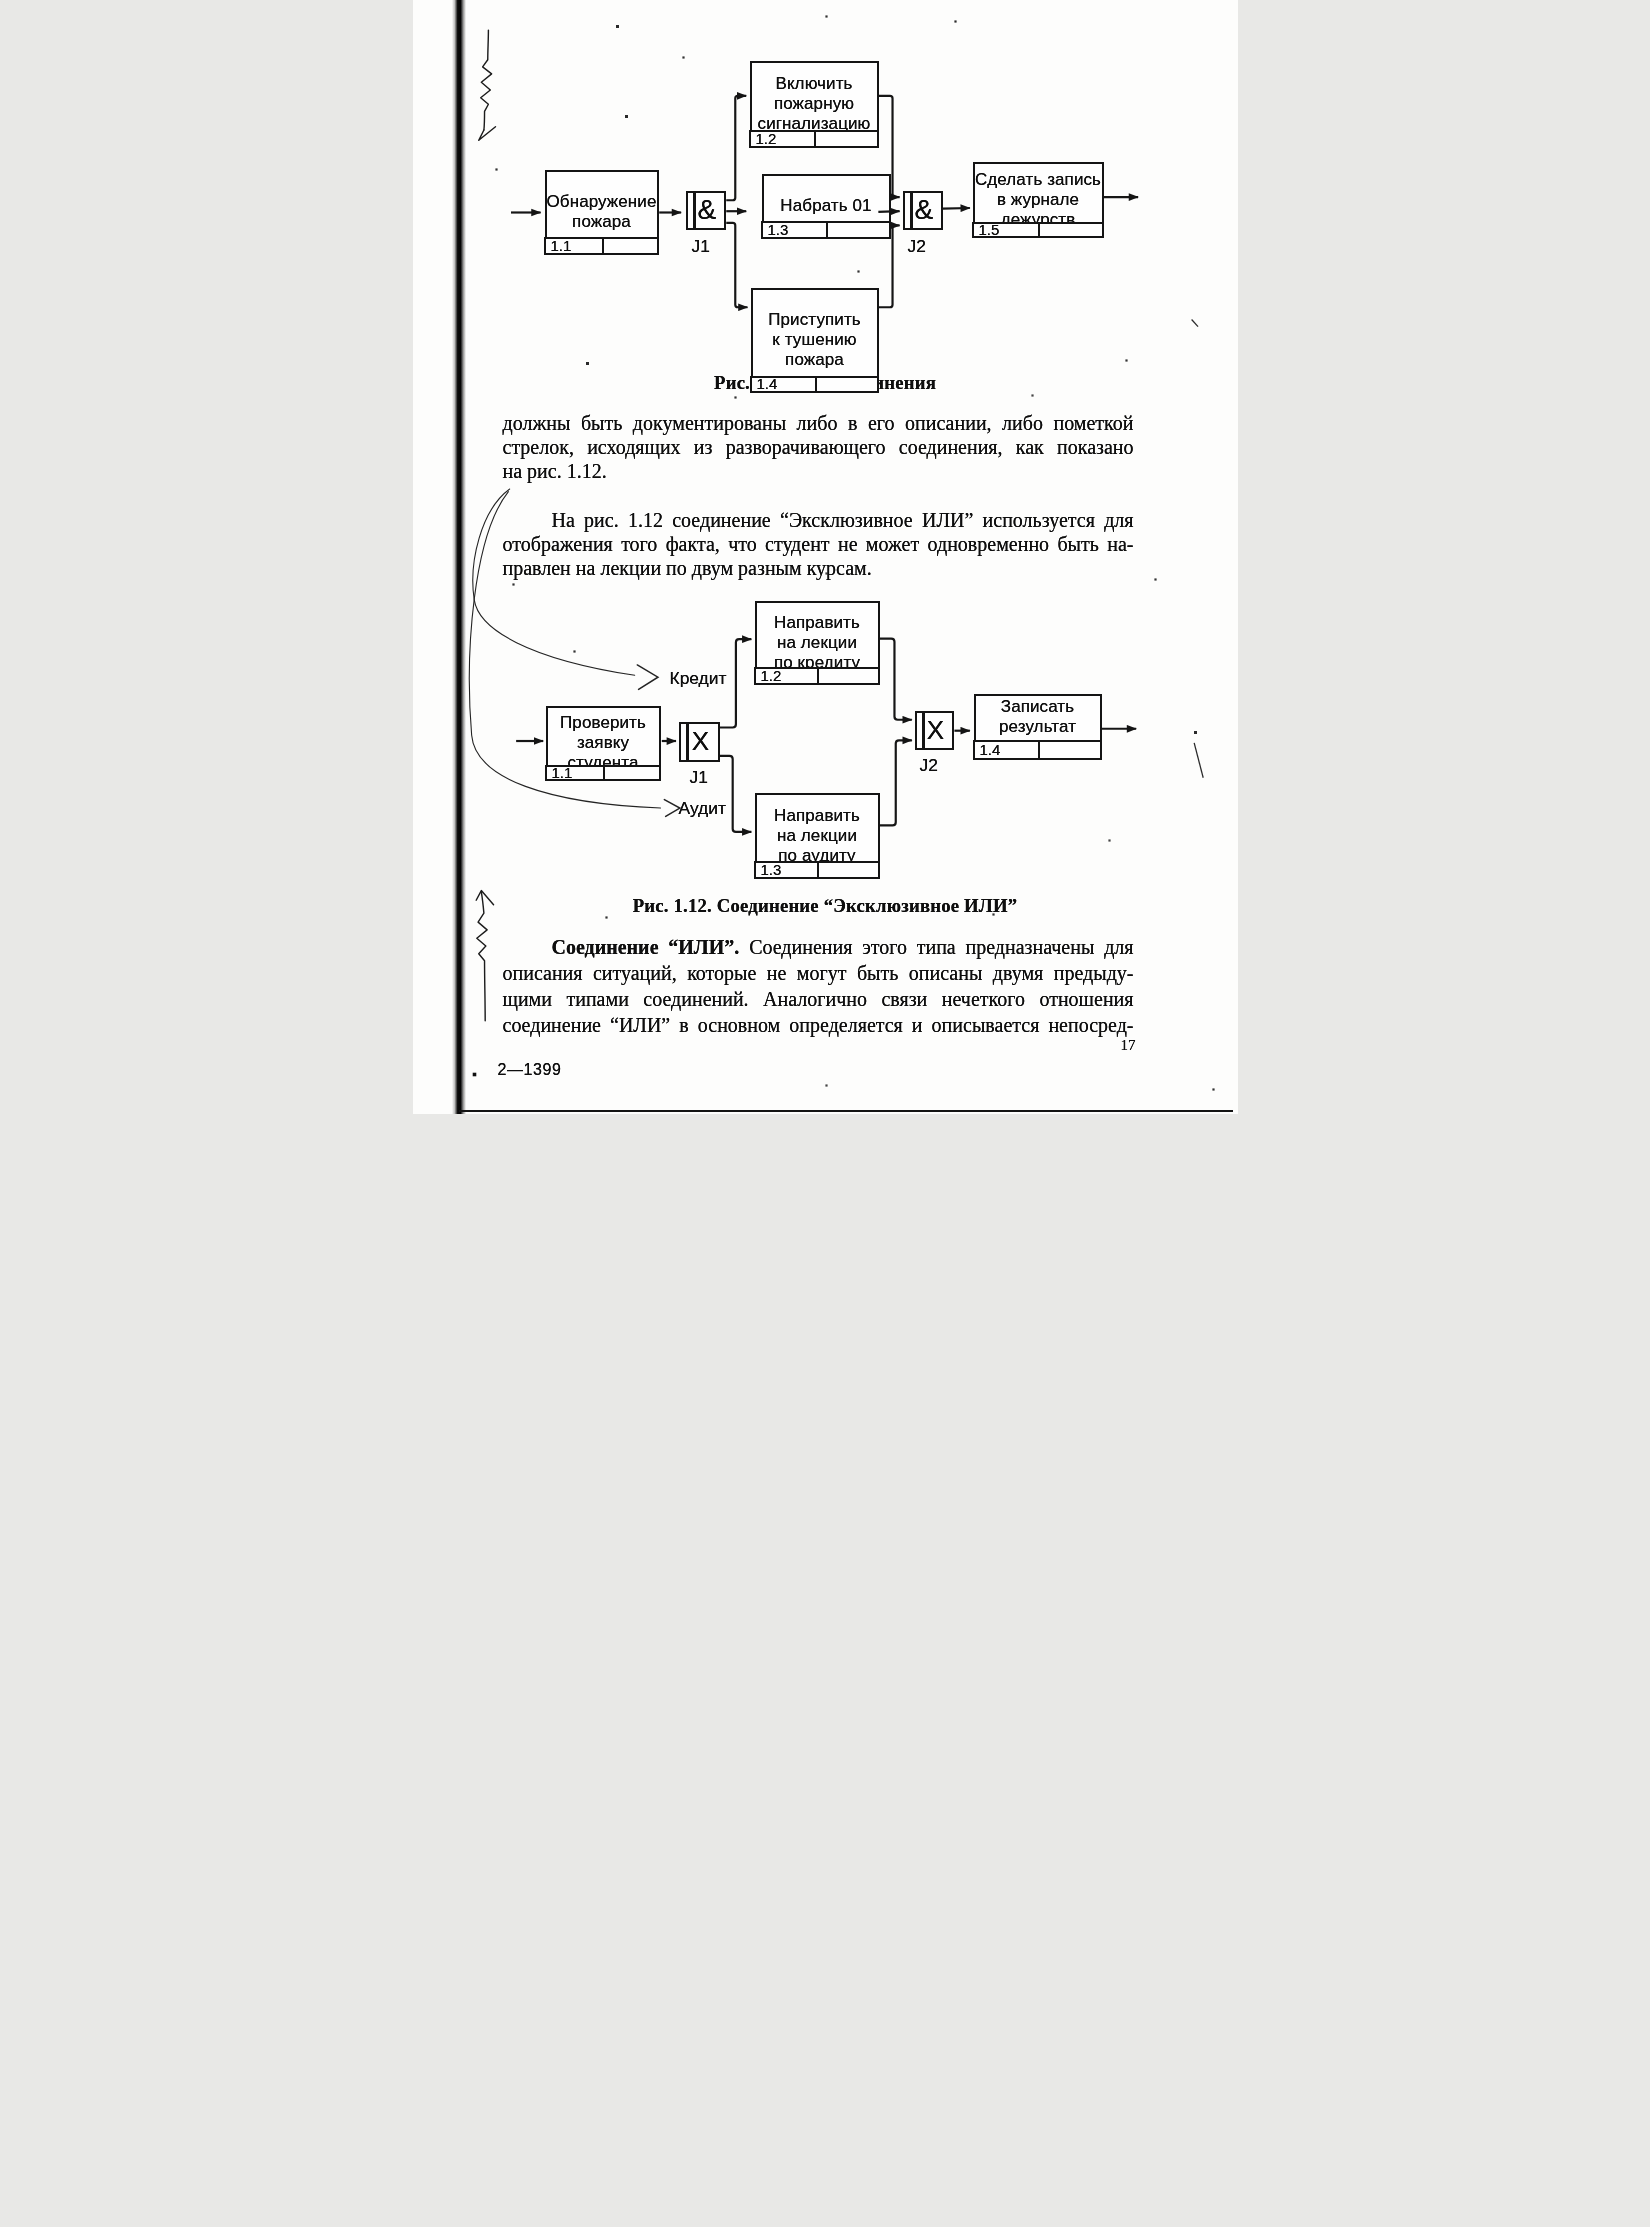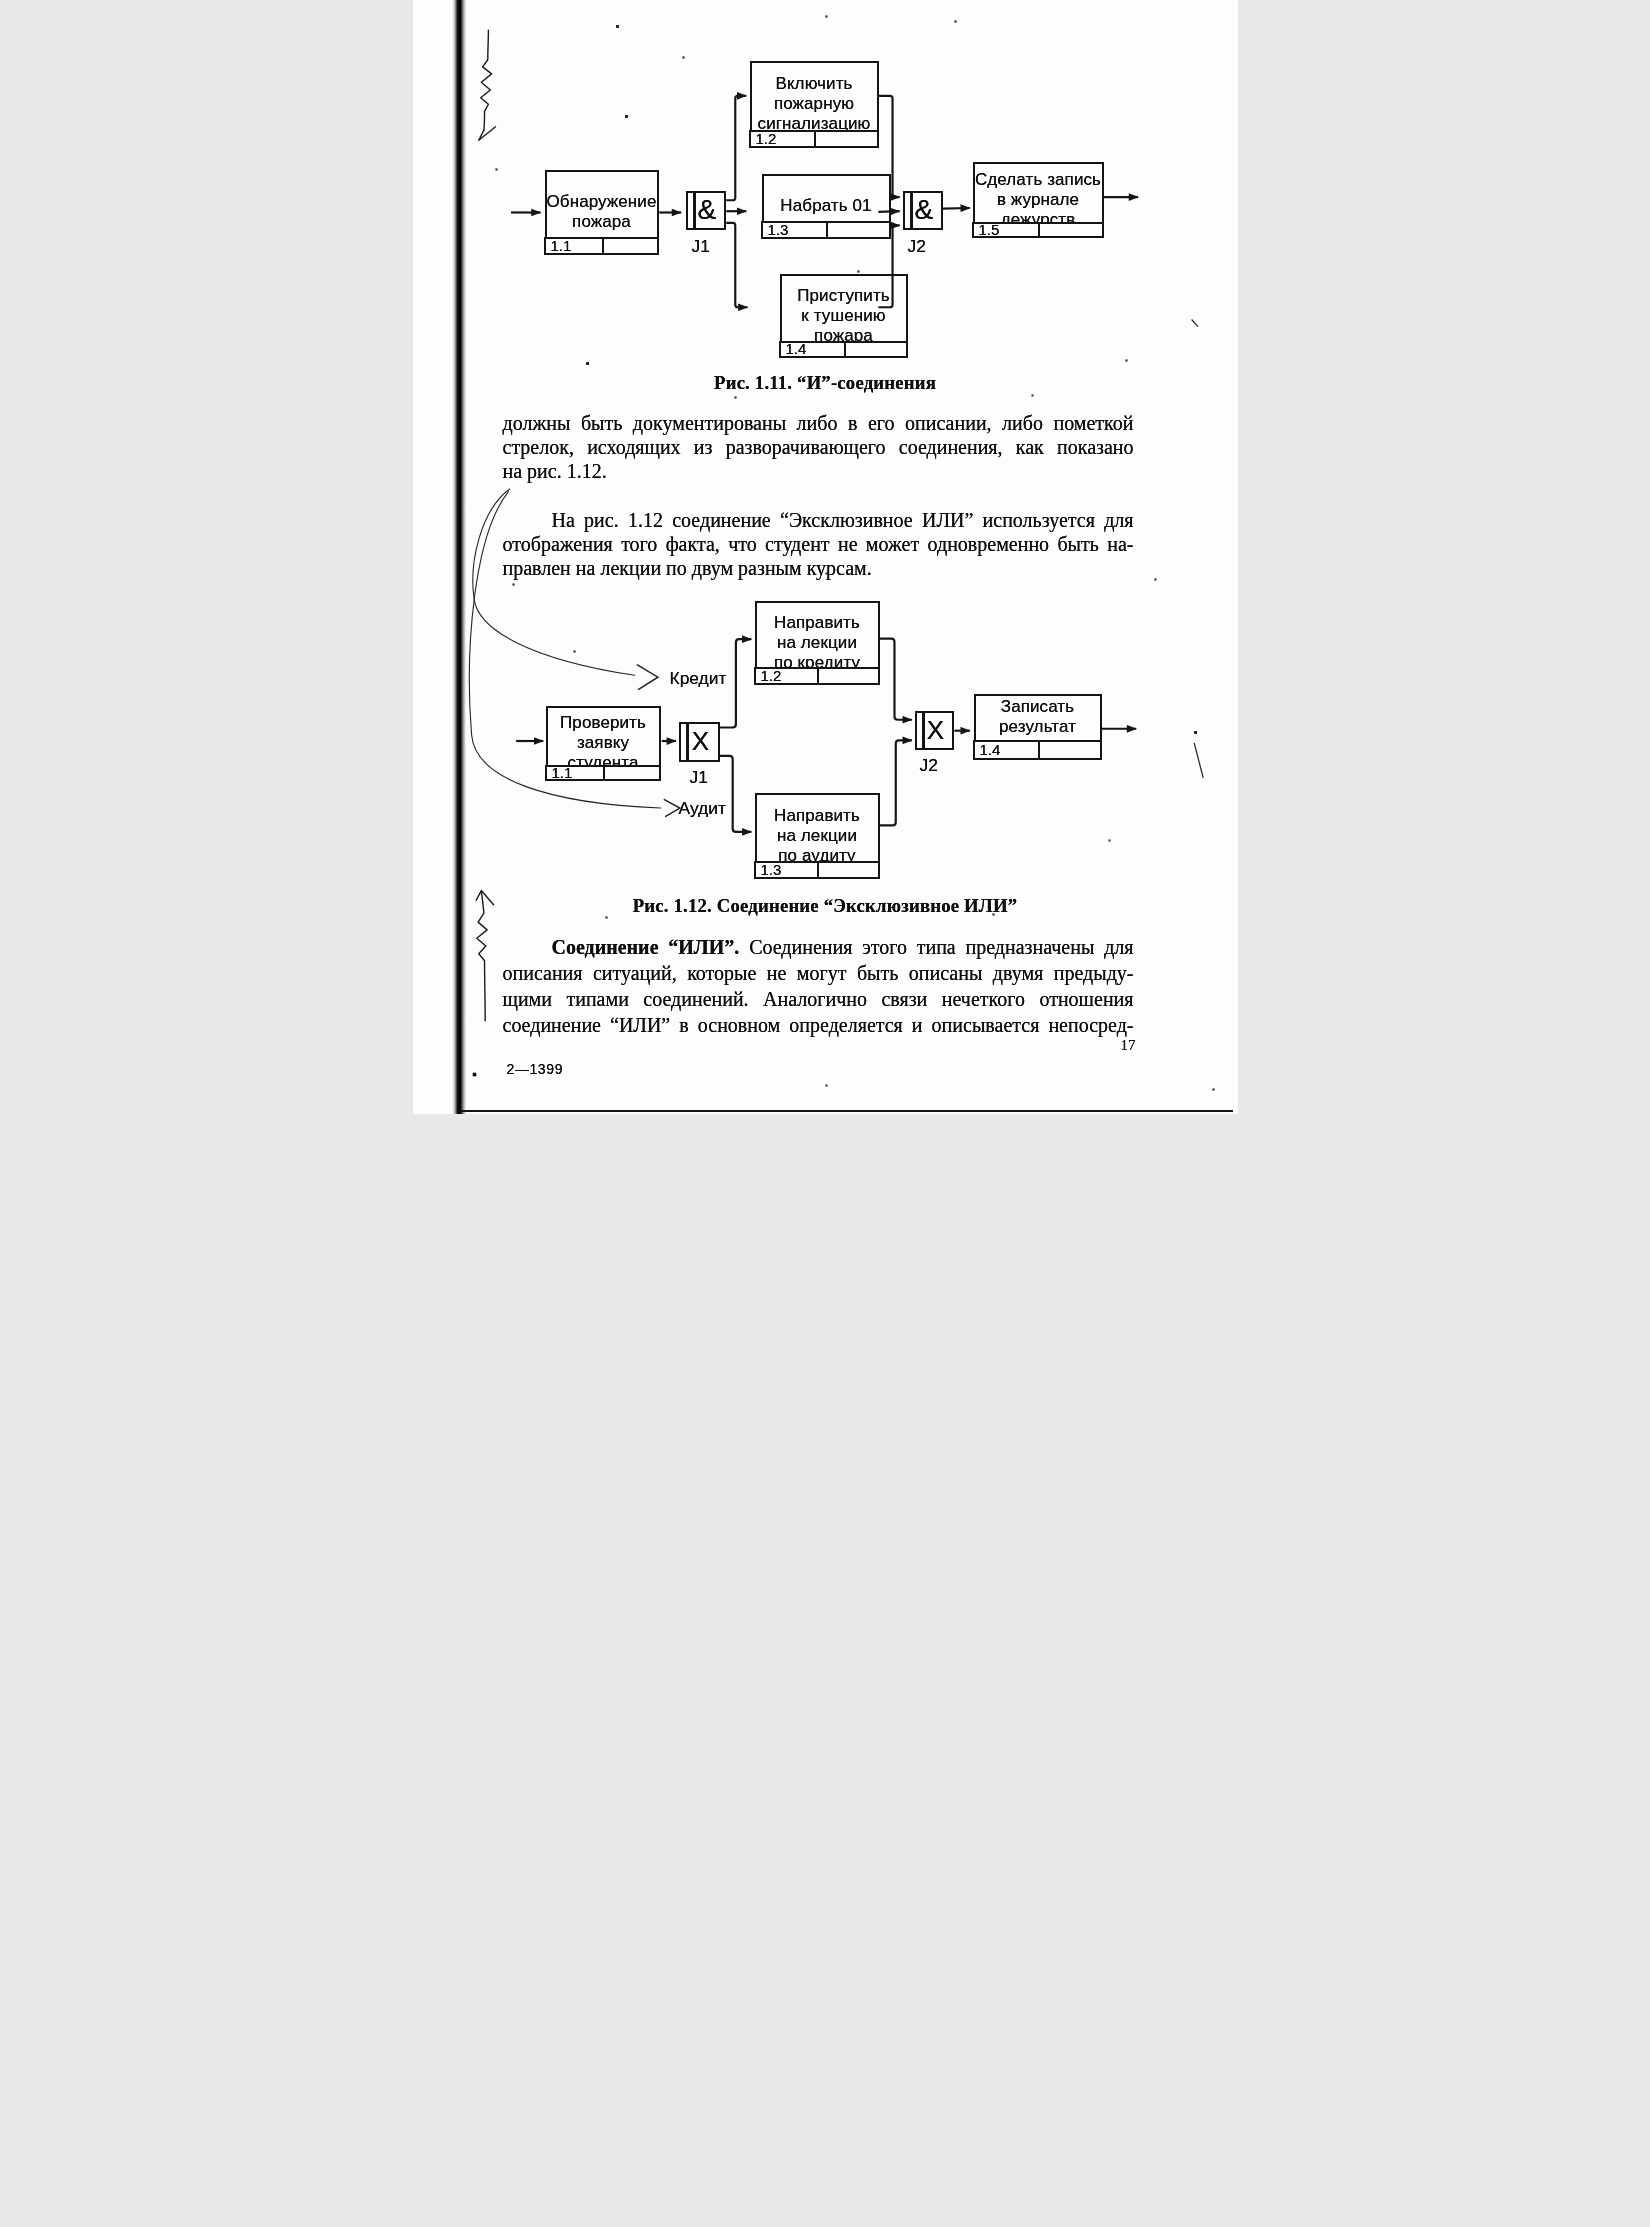--- a/index.html
+++ b/index.html
@@ -44,21 +44,21 @@
     font-family:"Liberation Serif",serif;font-weight:bold;font-size:18.7px;
     letter-spacing:0.2px;text-shadow:0 0 0.4px #111;}
   .para{position:absolute;left:90px;width:631px;font-family:"Liberation Serif",serif;
     font-size:20px;text-shadow:0 0 0.3px #111;}
   .para .line{height:24px;line-height:24px;text-align:left;}
   .para.wide .line{height:26px;line-height:26px;}
   .para .jfull{text-align:justify;text-align-last:justify;}
   .para .indent{text-indent:49px;}
   .pageno{position:absolute;left:696px;top:1037px;width:39px;text-align:center;
     font-family:"Liberation Serif",serif;font-size:15px;text-shadow:0 0 0.3px #111;}
-  .imprint{position:absolute;left:94px;top:1061px;font-size:14px;
+  .imprint{position:absolute;left:85px;top:1061px;font-size:16px;
     letter-spacing:0.6px;text-shadow:0 0 0.4px #111;}
   svg.overlay{position:absolute;left:0;top:0;z-index:6;pointer-events:none;}
   .unit,.junction{z-index:2;}
 </style>
 </head>
 <body>
 
 <div class="page">
   <div class="binding"></div>
   <div class="speckles"></div>
@@ -84,21 +84,21 @@
   </div>
 
   <div class="unit" style="left:349px;top:174px;width:129px;height:64px;">
     <div class="unit-label" style="padding-bottom:15px;">Набрать 01</div>
     <div class="unit-strip" style="height:17.4px;">
       <span class="unit-num">1.3</span>
       <i class="strip-div"></i>
     </div>
   </div>
 
-  <div class="unit" style="left:338px;top:274px;width:128px;height:83px;margin-left:29px;">
+  <div class="unit" style="left:338px;top:288px;width:128px;height:104px;">
     <div class="unit-label" style="padding-bottom:14px;">Приступить
 к тушению
 пожара</div>
     <div class="unit-strip" style="height:17px;">
       <span class="unit-num">1.4</span>
       <i class="strip-div"></i>
     </div>
   </div>
 
   <div class="unit" style="left:560px;top:162px;width:131px;height:75px;">

